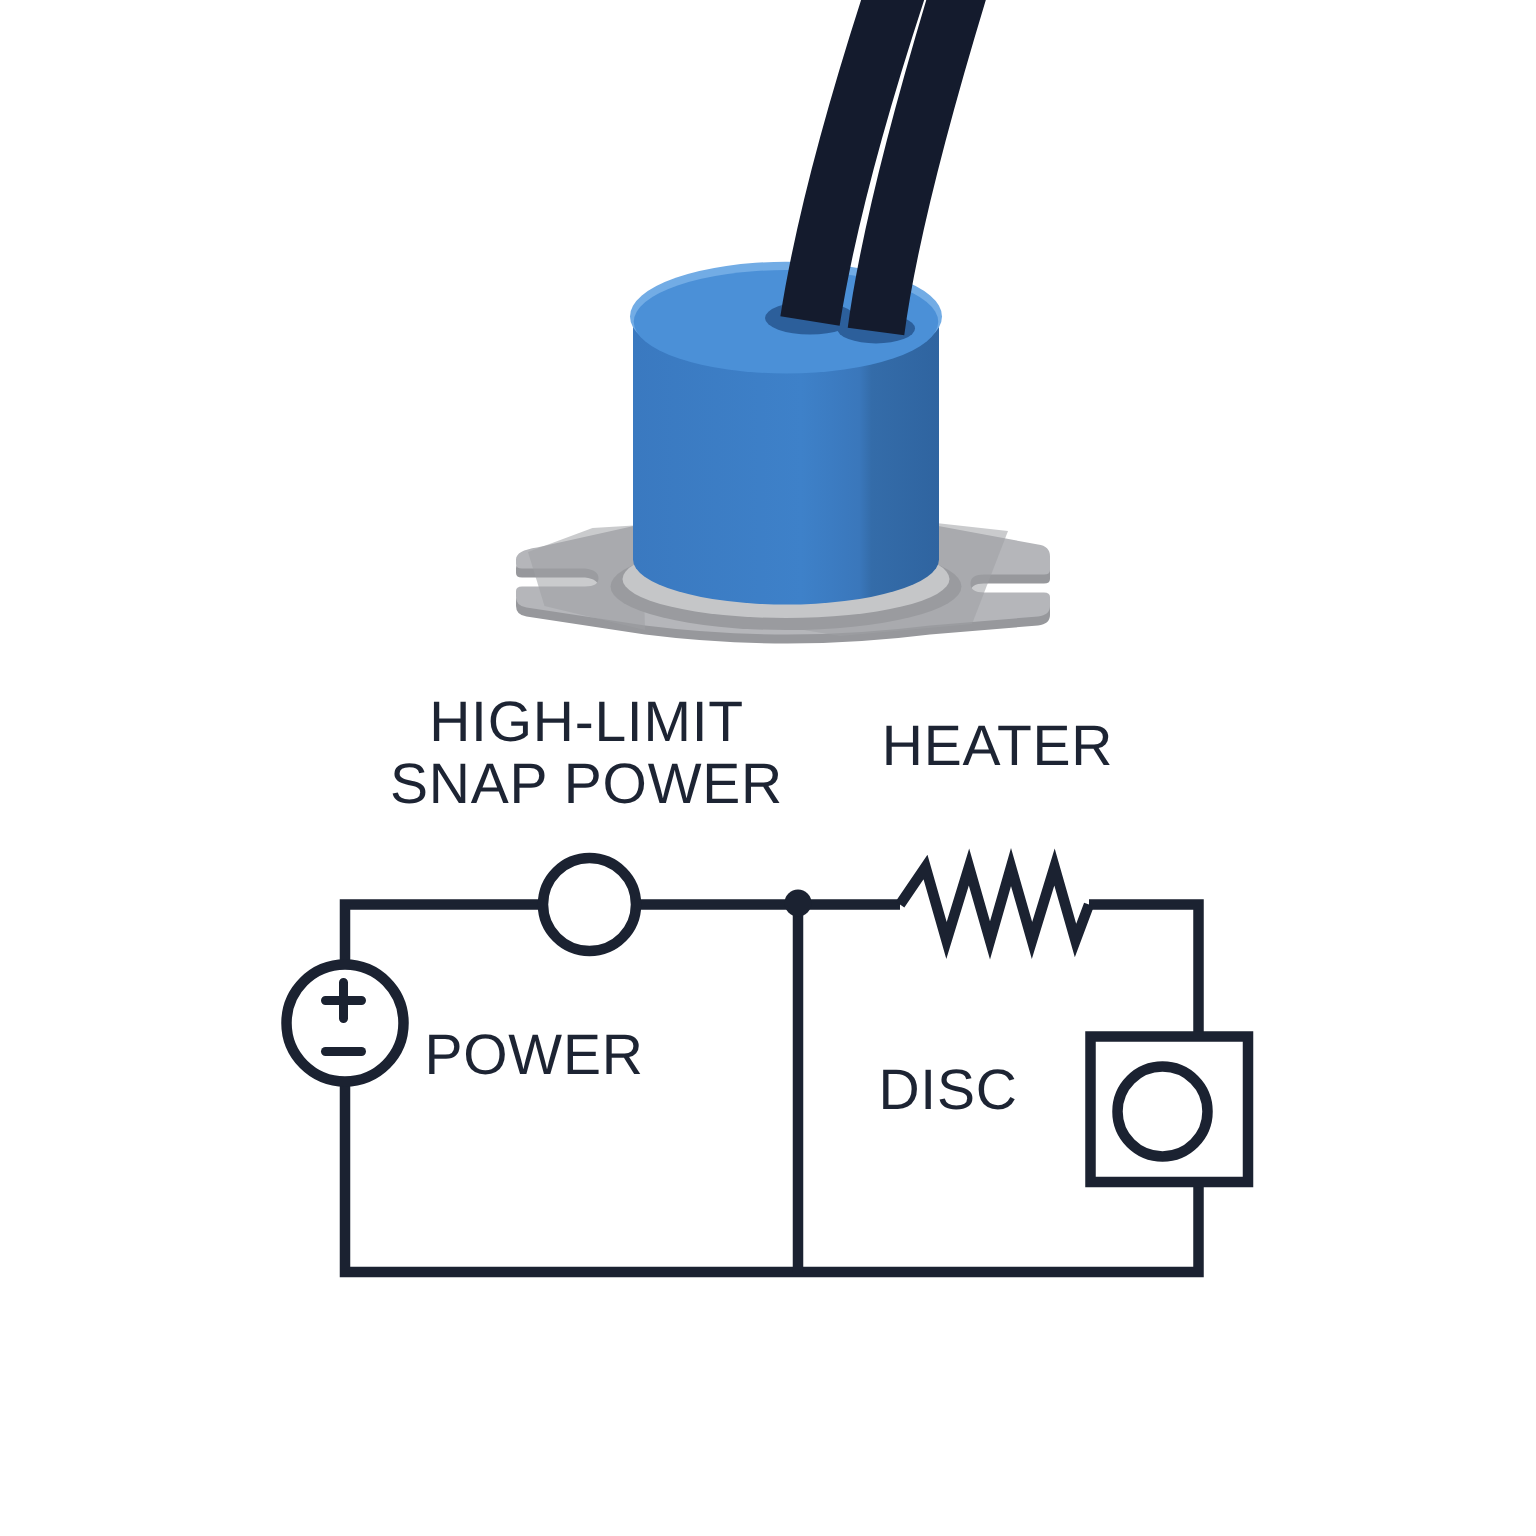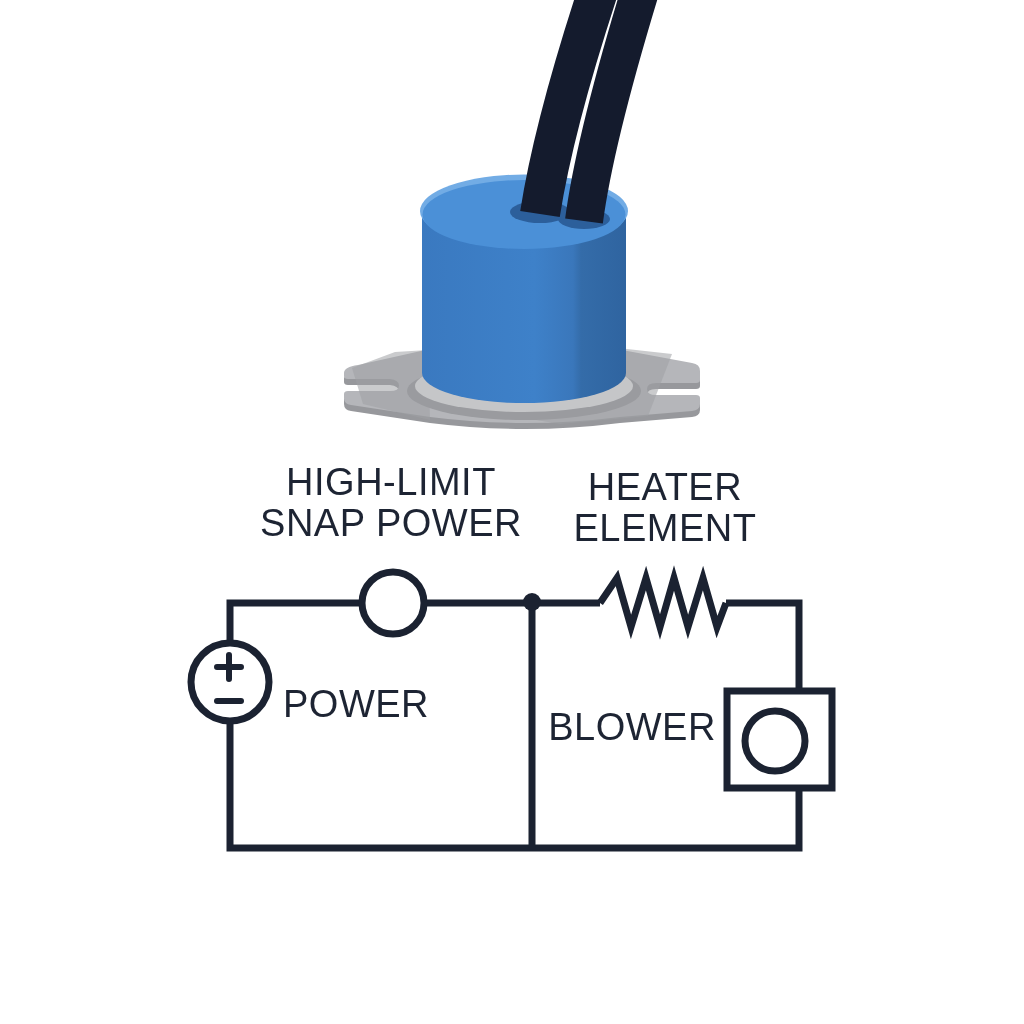--- a/index.html
+++ b/index.html
@@ -75,24 +75,23 @@
       <rect class="csym" x="727" y="691" width="105" height="97"></rect>
       <circle class="csym" cx="775" cy="741" r="30"></circle>
     </g>
   </svg>
 
   <div class="label centered" style="left:391px;top:462px;">
     <div>HIGH-LIMIT</div>
     <div>SNAP POWER</div>
   </div>
 
-  <div class="label centered" style="left:665px;top:467px;">
+  <div class="label centered" style="left:665px;top:478px;">
     <div>HEATER</div>
-    <div>ELEMENT</div>
   </div>
 
   <div class="label" style="left:283px;top:684px;">POWER</div>
 
   <div class="label centered" style="left:632px;top:707px;">
-    <div>BLOWER</div>
+    <div>DISC</div>
   </div>
 
 </div>
 
 </body></html>

